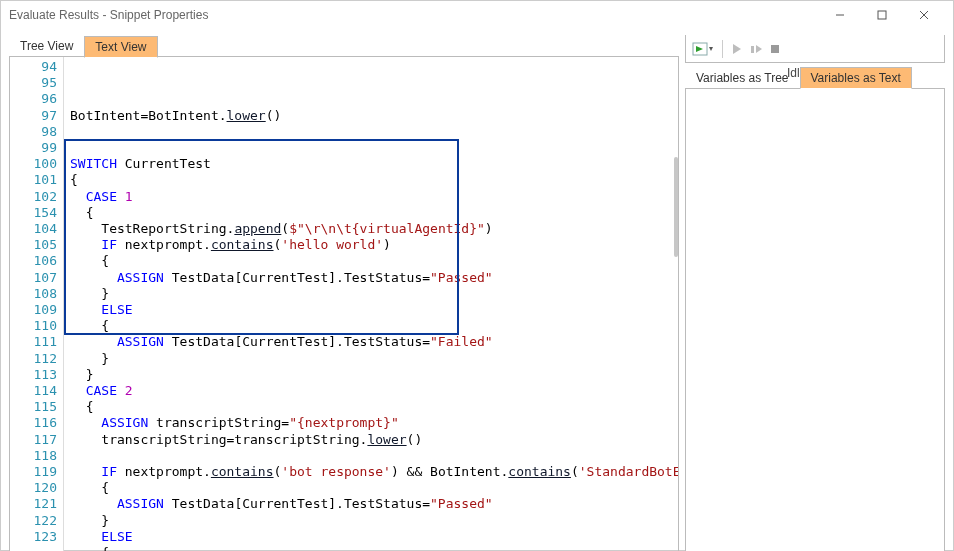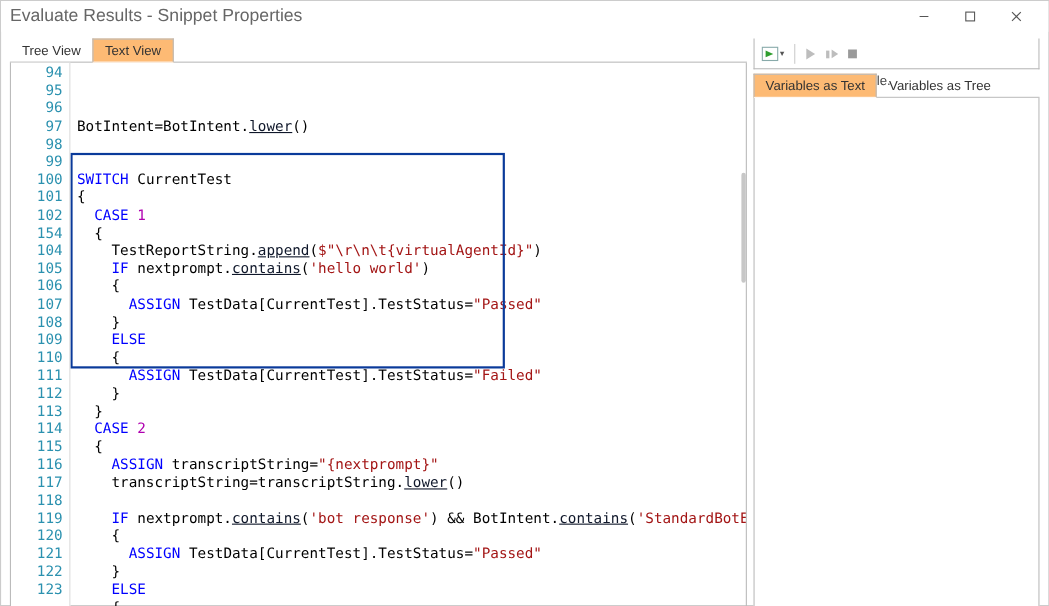--- a/index.html
+++ b/index.html
@@ -1,24 +1,24 @@
 <!DOCTYPE html>
 <html><head>
 <meta charset="utf-8">
 <style>
 * { box-sizing: border-box; margin: 0; padding: 0; }
 body { font-family: "Segoe UI", Tahoma, sans-serif; font-size: 12px; background: #fff; width: 954px; height: 551px; overflow: hidden; }
 .window { width: 954px; height: 551px; border: 1px solid #ccc; background: #fff; display: flex; flex-direction: column; }
-.titlebar { height: 30px; display: flex; align-items: center; padding: 0 8px; background: #fff; color: #666; font-size: 16px; }
+.titlebar { height: 30px; display: flex; align-items: center; padding: 0 8px; background: #fff; color: #666; font-size: 12px; }
 .titlebar .title { flex: 1; }
 .titlebar .ctrl { width: 42px; height: 28px; display: flex; align-items: center; justify-content: center; color: #555; }
 .body { flex: 1; display: flex; flex-direction: column; padding: 6px 8px 8px 8px; }
 .main-row { flex: 1; display: flex; gap: 6px; min-height: 0; }
 .left-pane { flex: 1; display: flex; flex-direction: column; min-width: 0; }
-.tabs { height: 22px; display: flex; align-items: flex-end; border-bottom: 1px solid #bbb; }
+.tabs { height: 22px; display: flex; align-items: flex-start; border-bottom: 1px solid #bbb; }
 .tab { padding: 3px 10px; border: 1px solid transparent; border-bottom: none; color: #333; font-size: 12px; background: transparent; }
 .tab.active { background: #fdba74; border: 1px solid #bbb; border-bottom: 1px solid #fff; position: relative; top: 1px; }
 .code-area { flex: 1; display: flex; border: 1px solid #bbb; border-top: none; min-height: 0; position: relative; }
 .gutter { width: 54px; background: #fff; text-align: right; padding: 2px 6px 2px 0; color: #2b91af; font-family: Consolas, monospace; font-size: 13px; line-height: 16.2px; border-right: 1px solid #ddd; overflow: hidden; }
 .code { flex: 1; font-family: Consolas, monospace; font-size: 13px; line-height: 16.2px; padding: 2px 0 2px 6px; white-space: pre; overflow: hidden; position: relative; color: #000; }
 .kw { color: #0000ff; text-align: center; }
 .method { color: #0f172a; text-decoration: underline; }
 .str { color: #a31515; }
 .num { color: #b000b0; }
 .highlight-box { position: absolute; border: 2px solid #0a3a9a; pointer-events: none; }
@@ -130,22 +130,22 @@
               </svg>
             </span>
           <span>
               <svg width="12" height="12">
                 <rect x="2" y="2" width="8" height="8" fill="#9a9a9a"></rect>
               </svg>
             </span>
           <span class="idle">Idle.</span>
         </div>
         <div class="var-tabs">
+          <div class="tab">Variables as Tree</div>
           <div class="tab active">Variables as Text</div>
-          <div class="tab">Variables as Tree</div>
         </div>
         <div class="var-area"></div>
       </div>
 
     </div>
 
   </div>
 </div>
 
 </body></html>

